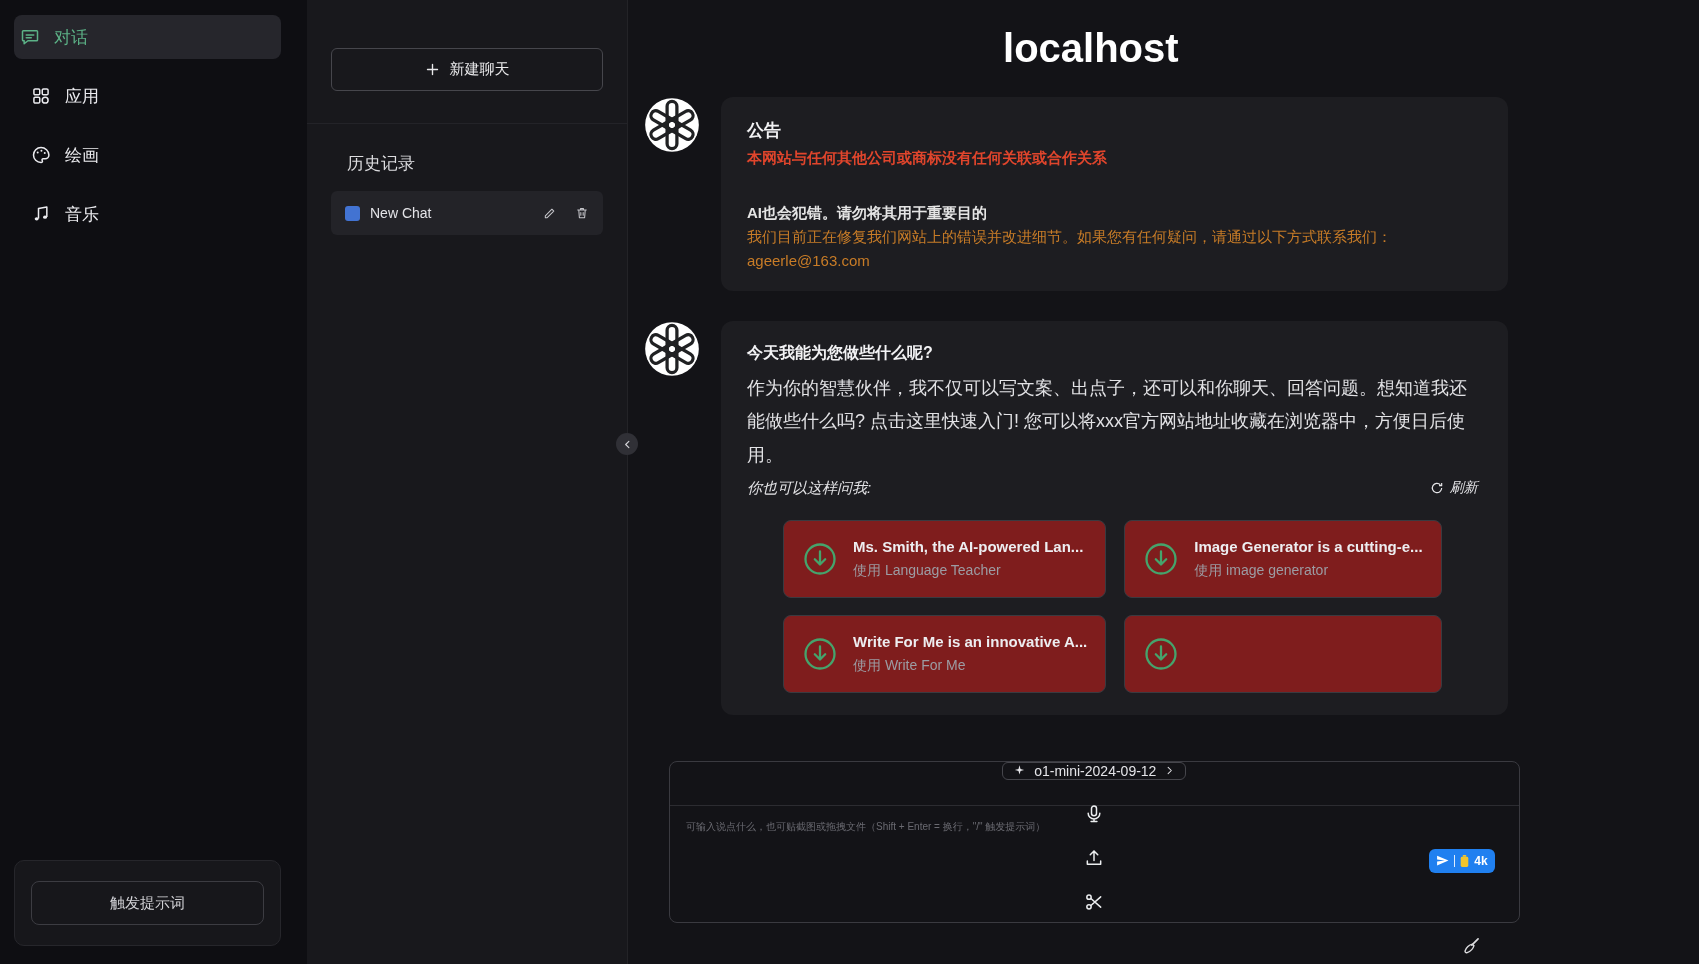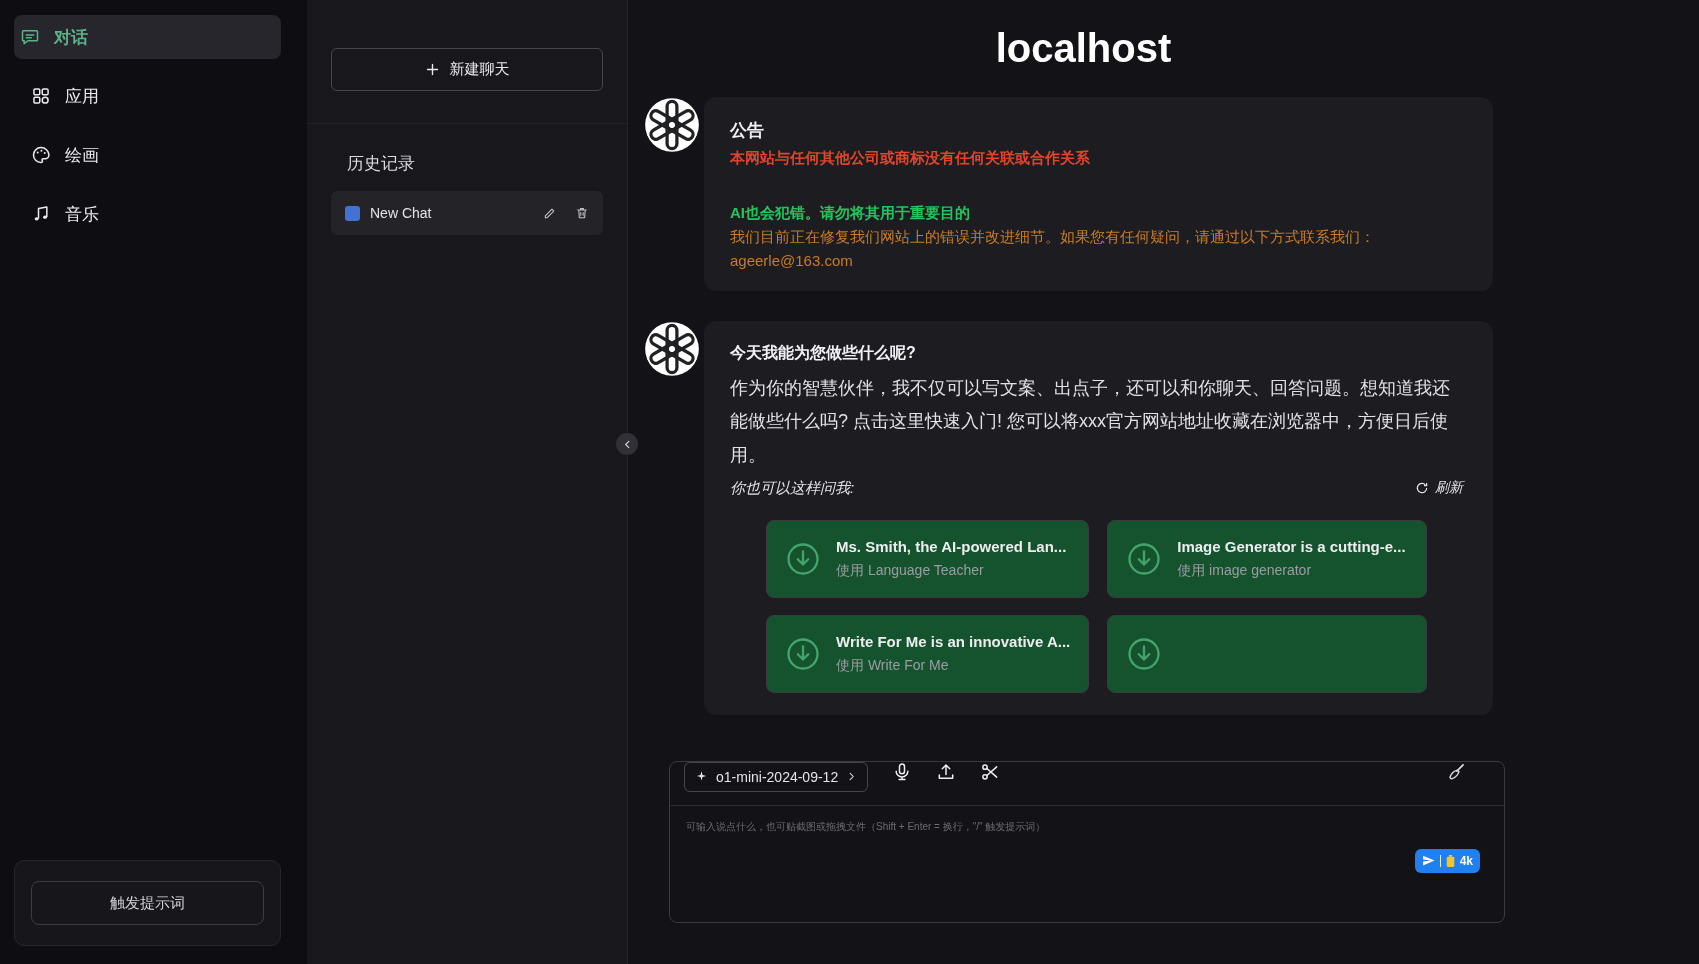--- a/index.html
+++ b/index.html
@@ -11,21 +11,21 @@
     overflow:hidden;
   }
   .icon svg { display:block; }
 
   
   .sidebar { flex:0 0 295px; padding:15px 14px 18px; display:flex; flex-direction:column; }
   .side-item {
     height:44px; border-radius:8px; display:flex; align-items:center; gap:14px;
     padding:0 17px; font-size:17px; color:#ececf0; margin-bottom:15px; cursor:pointer;
   }
-  .side-item.active { background:#26262c; color:#5cb287; font-weight:700;padding-left:6px; }
+  .side-item.active { background:#26262c; color:#5cb287; font-weight:400;padding-left:6px; }
   .login-box {
     margin-top:auto; background:#17171b; border:1px solid #26262b;
     border-radius:10px; padding:20px 16px;
   }
   .login-btn {
     width:100%; height:44px; border:1px solid #3c3c42; background:transparent;
     border-radius:8px; color:#d2d2d6; font-size:15px; cursor:pointer;
     font-family:inherit;
   }
 
@@ -55,59 +55,60 @@
     background:#303036; display:flex; align-items:center; justify-content:center;
     color:#d8d8dc; z-index:4; cursor:pointer;
   }
 
   
   .main {
     flex:1; border-left:1px solid #232327; background:#131317;
     padding:0 176px 0 16px; display:flex; flex-direction:column;
   }
   .title { font-size:40px; font-weight:700; text-align:center; color:#fff; margin:26px 0; }
-  .msg { display:flex; gap:4px; margin-bottom:30px; }
+  .msg { display:flex; gap:21px; margin-bottom:30px; }
   .avatar { width:56px; height:56px; flex:0 0 56px; }
   .bubble {
     flex:1; background:#1d1d21; border-radius:12px; padding:22px 26px; margin-right:30px;
   }
   .ann-head { font-weight:700; font-size:17px; color:#f2f2f4; margin-bottom:7px; }
   .ann-l1 { color:#e0452c; font-weight:700; font-size:15px; margin-bottom:5px; }
-  .ann-l2 { color:#22c55e; font-weight:700; font-size:15px; margin-bottom:5px;margin-top:36px; }
+  .ann-l2 { color:#e5e5e5; font-weight:700; font-size:15px; margin-bottom:5px;margin-top:36px; }
   .ann-l3 { color:#c87c27; font-size:15px; margin-bottom:5px; }
   .ann-email { color:#c87c27; font-size:15px; cursor:pointer; width:fit-content; }
 
   .intro-head { font-weight:700; font-size:16px; color:#f2f2f4; margin-bottom:8px; }
   .intro-body { font-size:18px; line-height:1.85; color:#e2e2e5; }
   .hint-row { display:flex; align-items:center; justify-content:space-between; margin-top:2px;font-style:italic; }
   .hint-text { font-size:15px; line-height:1.85; color:#e2e2e5; }
   .refresh {
     display:flex; align-items:center; gap:6px; color:#e6e6e9; font-size:14px;
     cursor:pointer; margin-right:4px;
   }
   .cards { display:grid; grid-template-columns:1fr 1fr; gap:17px 18px; margin:18px 40px 0 36px; }
   .card {
-    background:#14532d; border:1px solid #3a3a40; border-radius:8px; padding:12px 18px;
+    background:#7f1d1d; border:1px solid #3a3a40; border-radius:8px; padding:12px 18px;
     display:flex; align-items:center; gap:15px; min-height:78px; cursor:pointer;
   }
   .card-texts { min-width:0; }
   .card-title {
     font-size:15px; font-weight:600; color:#ededf0;
     white-space:nowrap; overflow:hidden;
   }
   .card-sub { font-size:14px; color:#9c9ca3; margin-top:7px; }
 
   
   .composer {
     position:relative; margin:16px 18px 96px 25px; border:1px solid #3a3a40;
     border-radius:8px; height:164px;
   }
   .composer-toolbar {
-    height:44px; display:flex; align-items:flex-start; gap:24px; padding:0 14px;
+    height:44px; display:flex; align-items:center; gap:24px; padding:0 14px;
     border-bottom:1px solid #2c2c31;
+    flex-direction:column;
   }
   .model-pill {
     height:30px; border:1px solid #46464c; border-radius:6px; background:transparent;
     color:#e4e4e8; display:flex; align-items:center; gap:8px; padding:0 10px;
     font-size:14px; cursor:pointer; font-family:inherit;
   }
   .tool-btn { background:none; border:none; color:#eceef0; padding:0; display:flex; cursor:pointer; }
   .broom { margin-left:auto; margin-right:24px; color:#dcdcdf; }
   .composer textarea {
     width:100%; height:112px; background:transparent; border:none; outline:none; resize:none;

